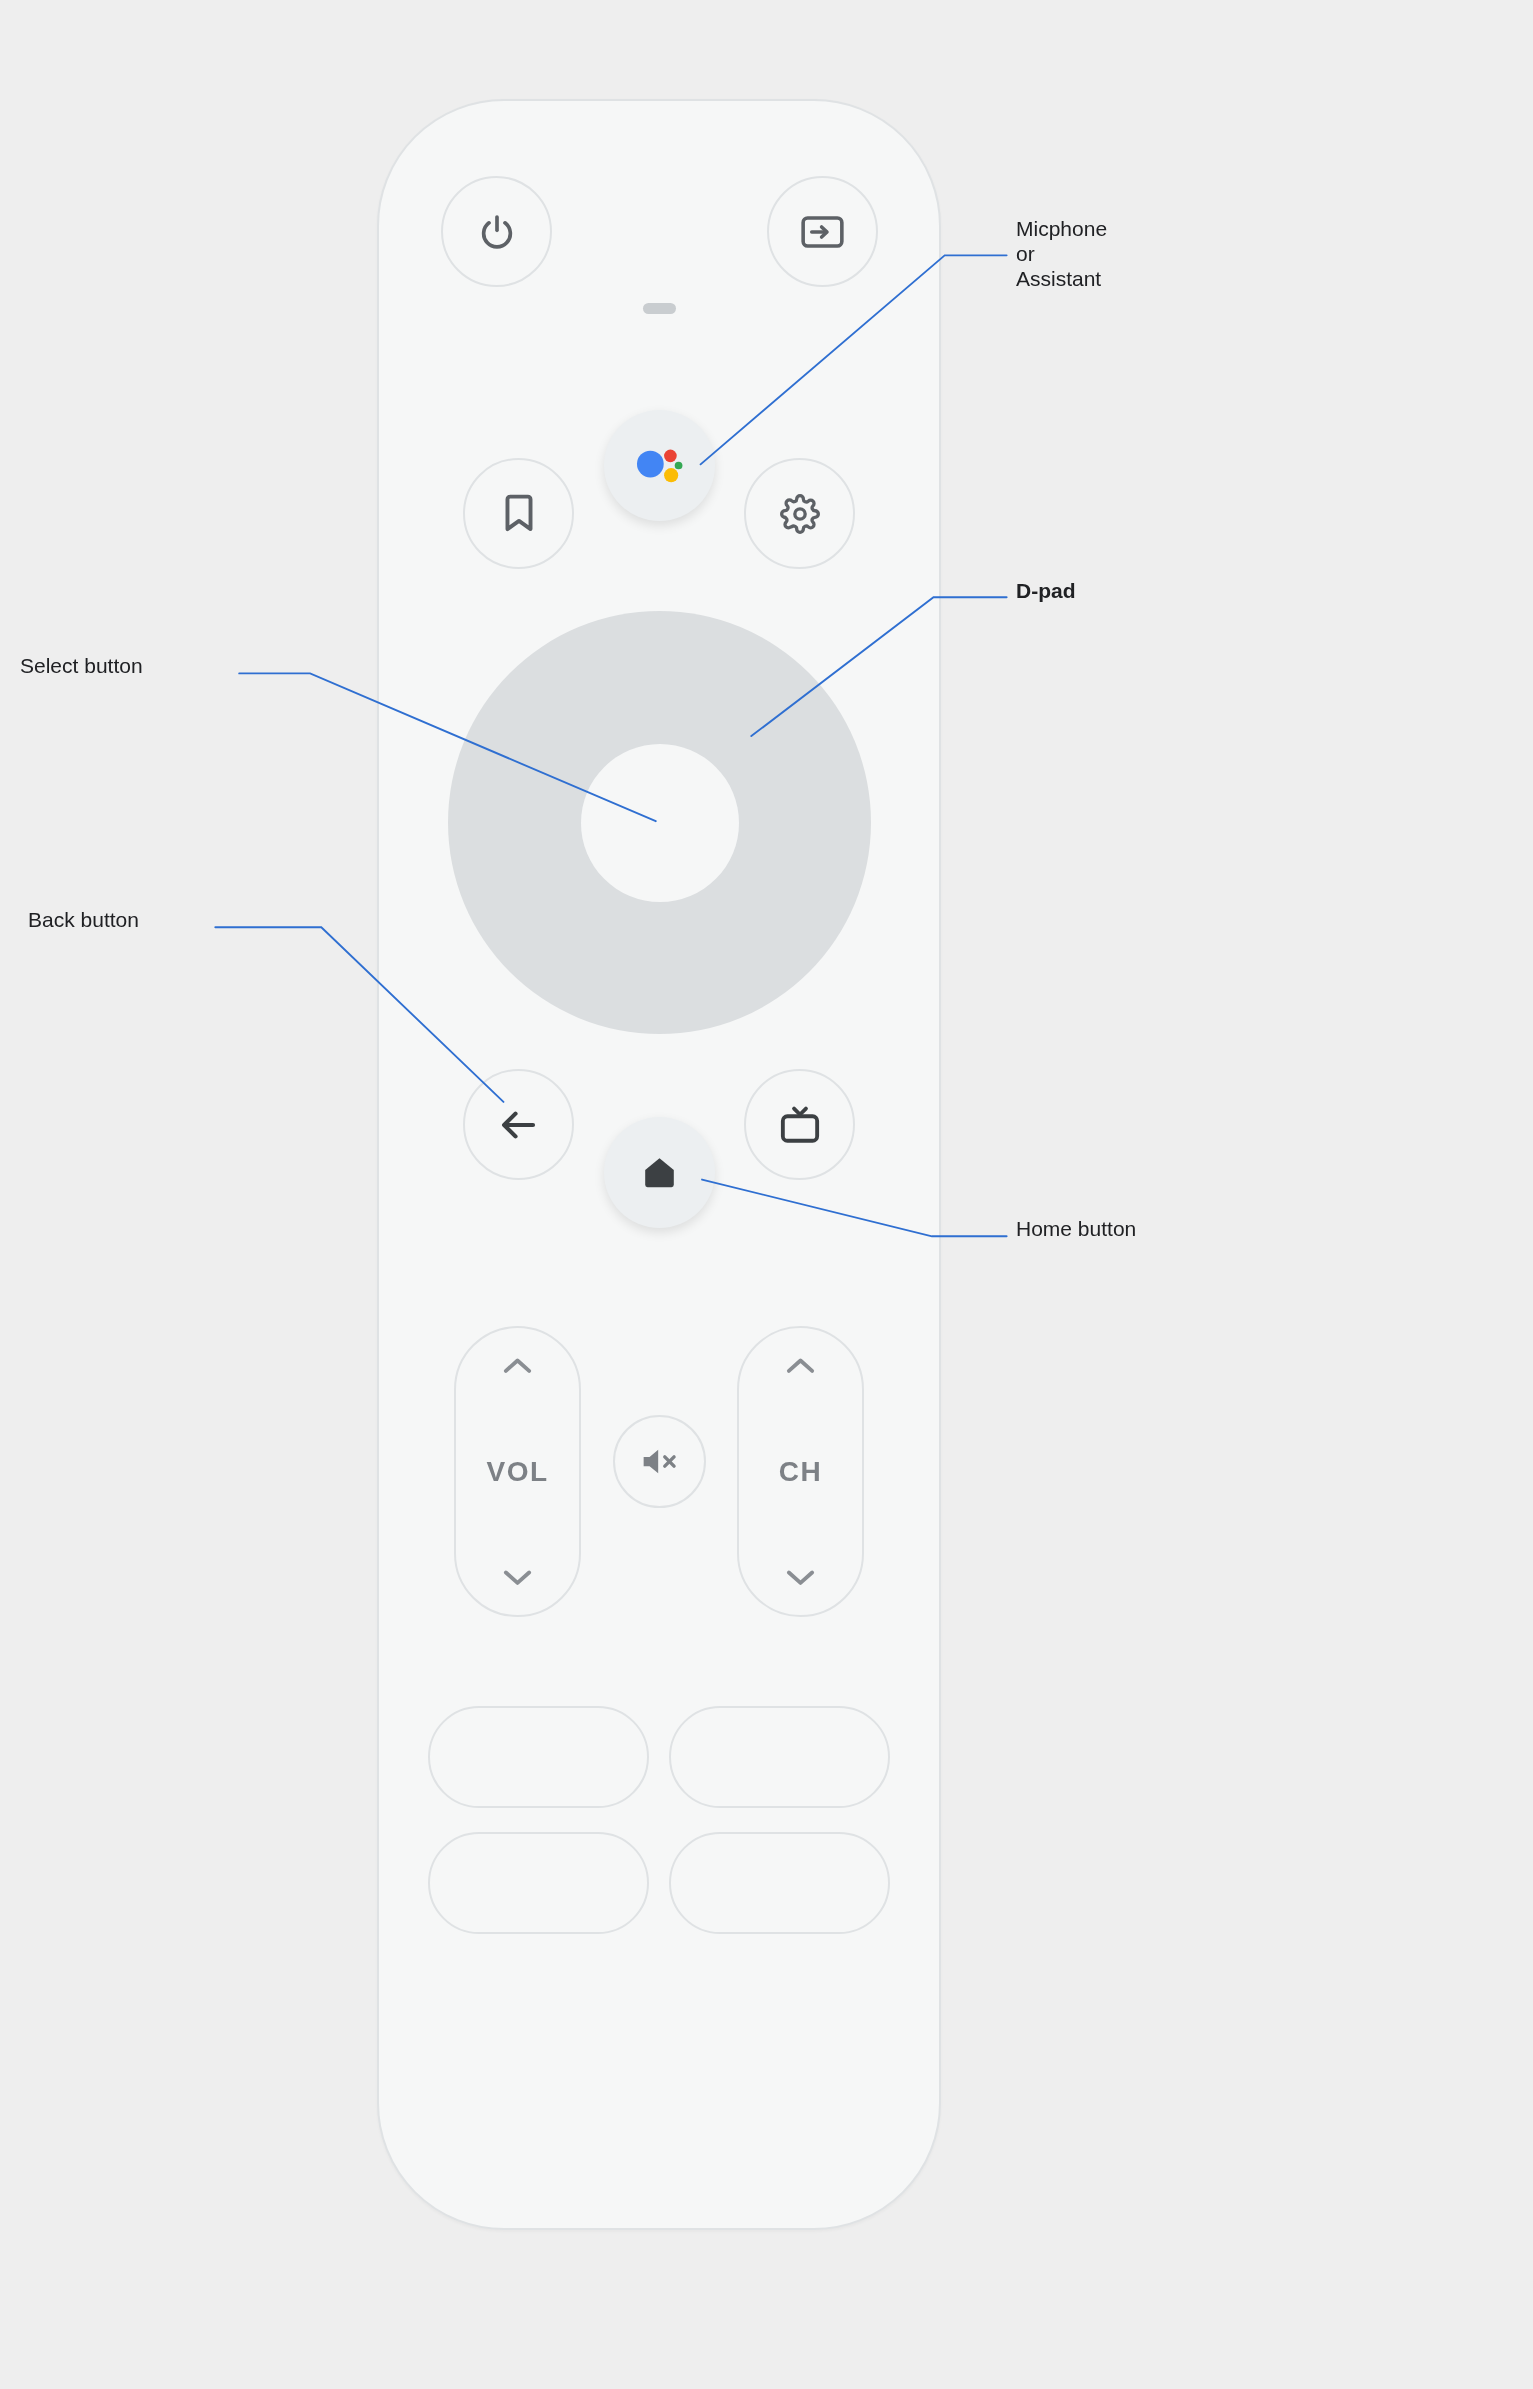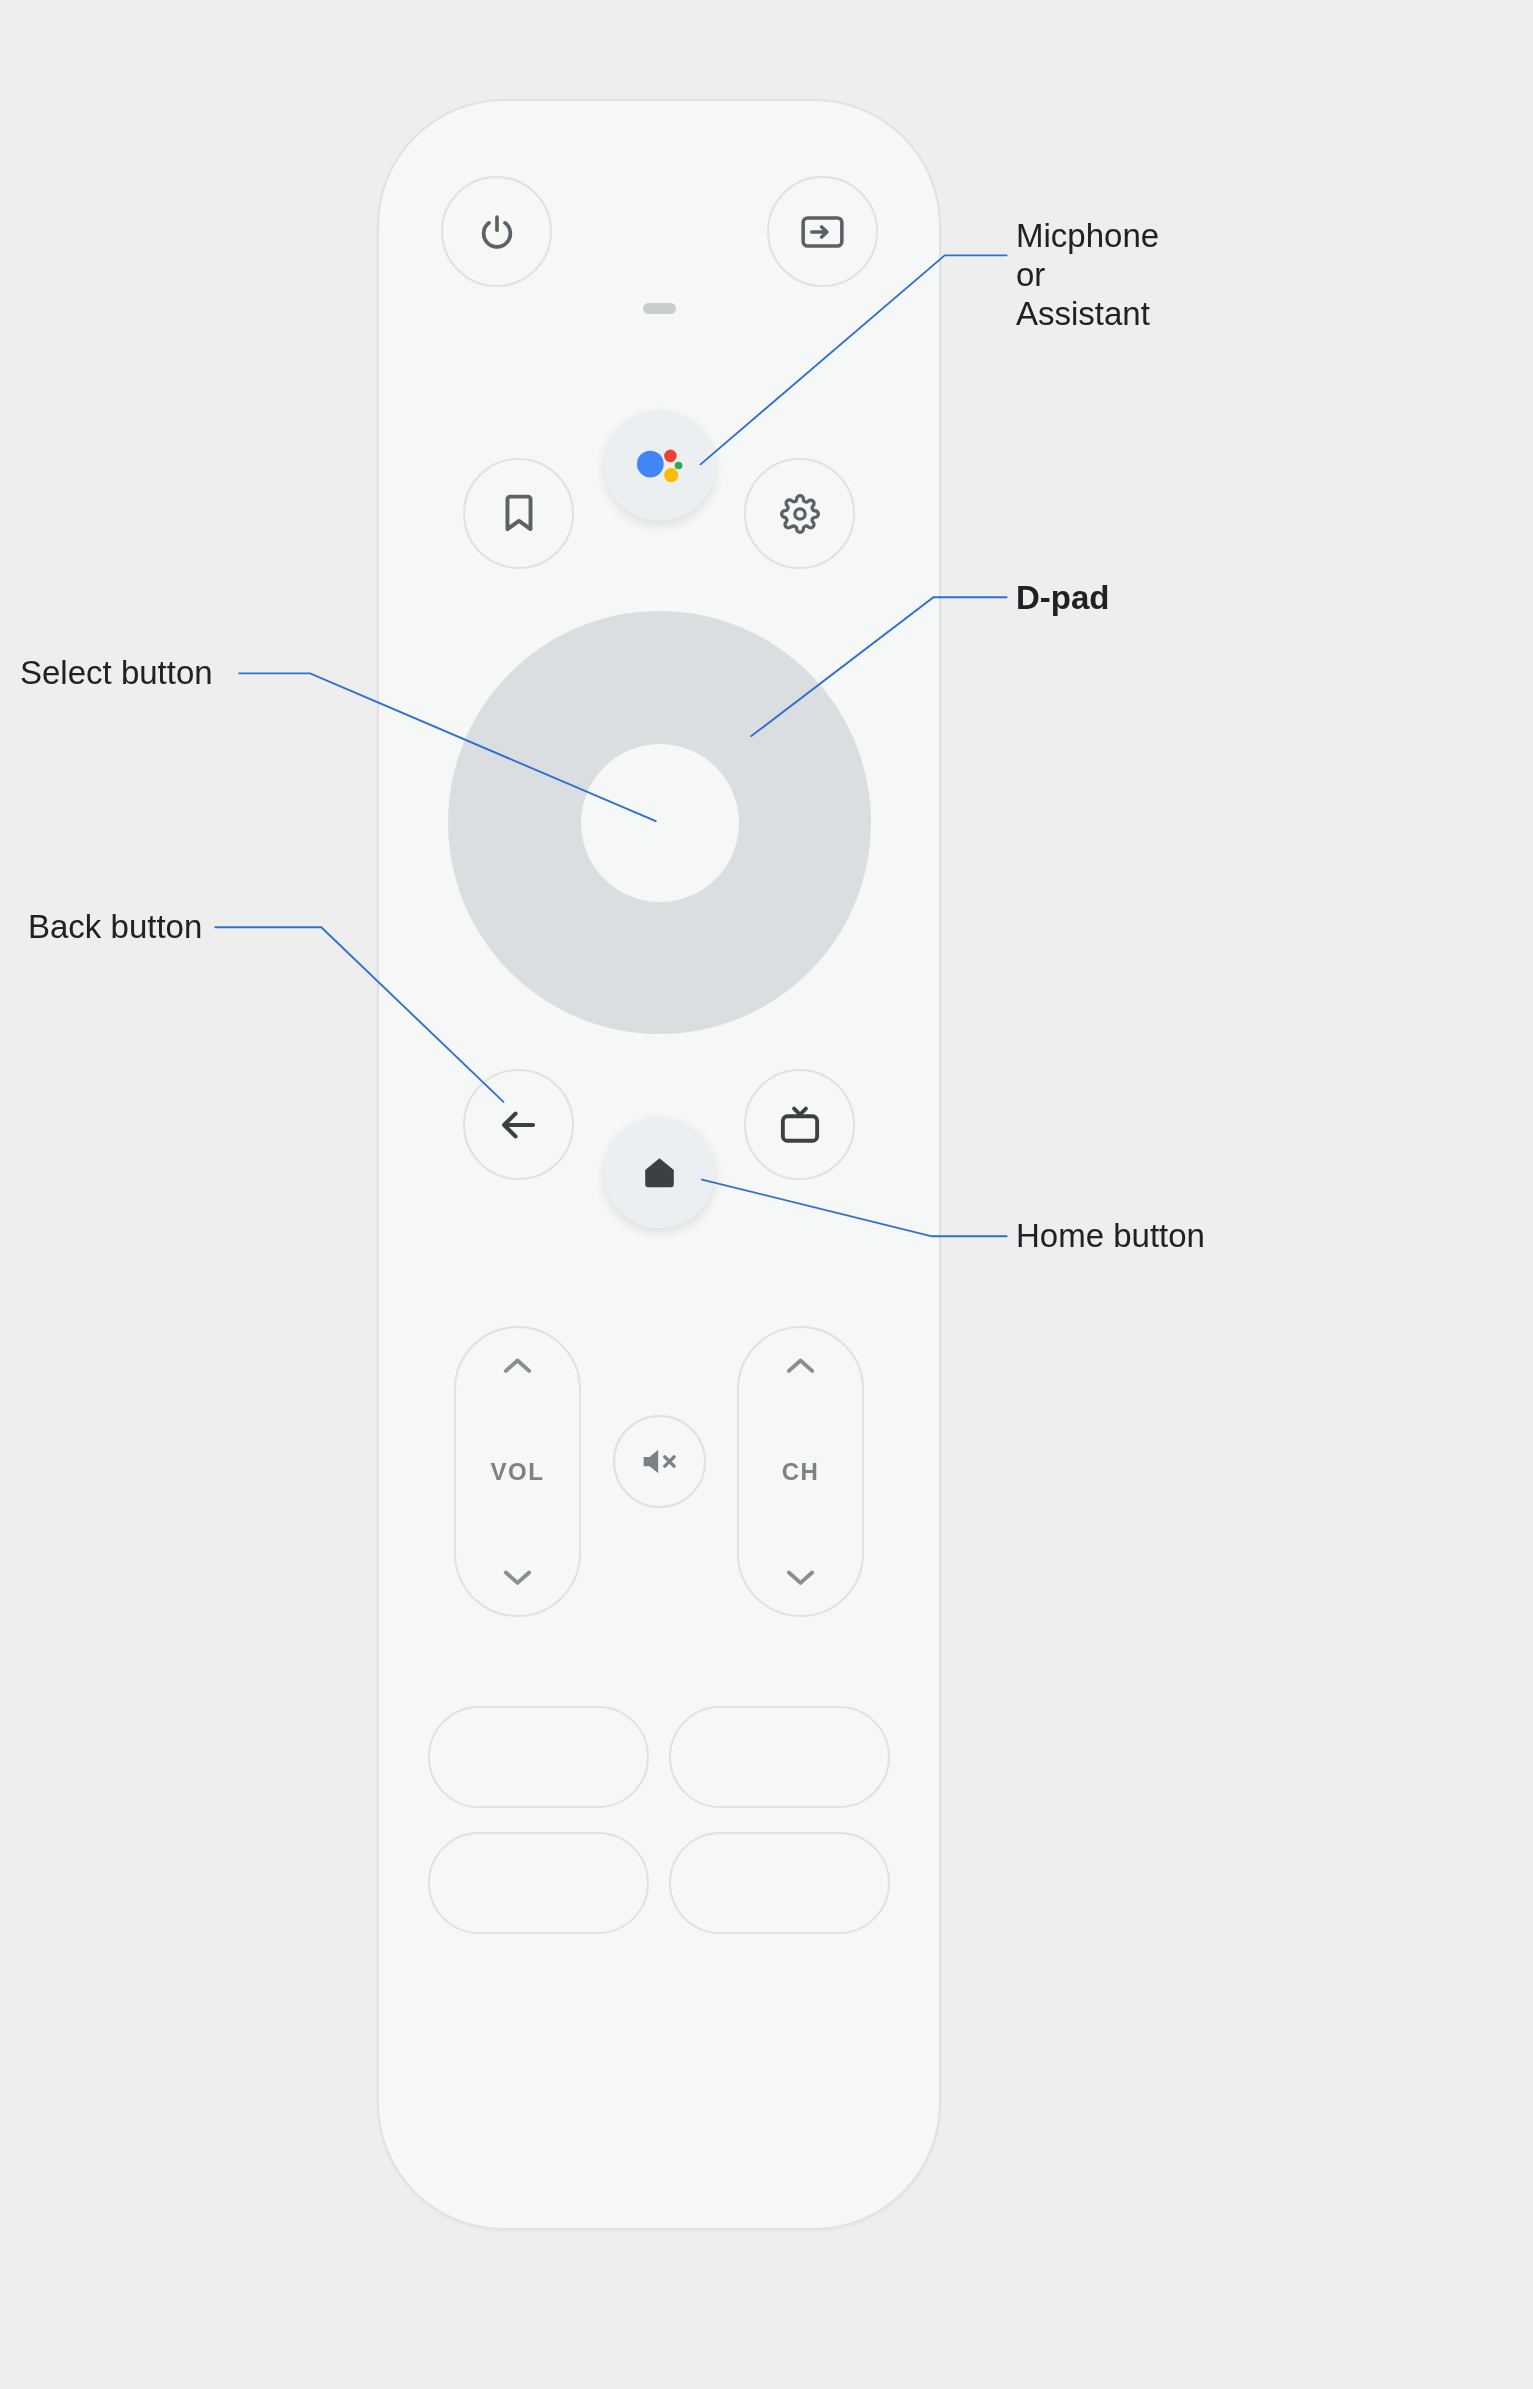--- a/index.html
+++ b/index.html
@@ -97,21 +97,21 @@
     border: 2.2px solid #dfe2e4;
     border-radius: 82px;
     box-sizing: border-box;
     display: flex;
     flex-direction: column;
     align-items: center;
     justify-content: space-between;
     padding: 28px 0;
   }
   .rocker-label {
-    font-size: 24px;
+    font-size: 28px;
     font-weight: 600;
     letter-spacing: 1.5px;
     color: #7d8186;
   }
   .caret-btn {
     width: 100%;
     display: flex;
     justify-content: center;
     align-items: center;
   }
@@ -123,21 +123,21 @@
     height: 102px;
     border: 2.2px solid #dfe2e4;
     border-radius: 60px;
     box-sizing: border-box;
     background: transparent;
   }
 
   
   .callout {
     position: absolute;
-    font-size: 33px;
+    font-size: 21px;
     line-height: 1.18;
     color: #202124;
   }
 
   
   svg.leaders { position: absolute; left: 0; top: 0; pointer-events: none; }
 </style>
 </head>
 <body>
 

